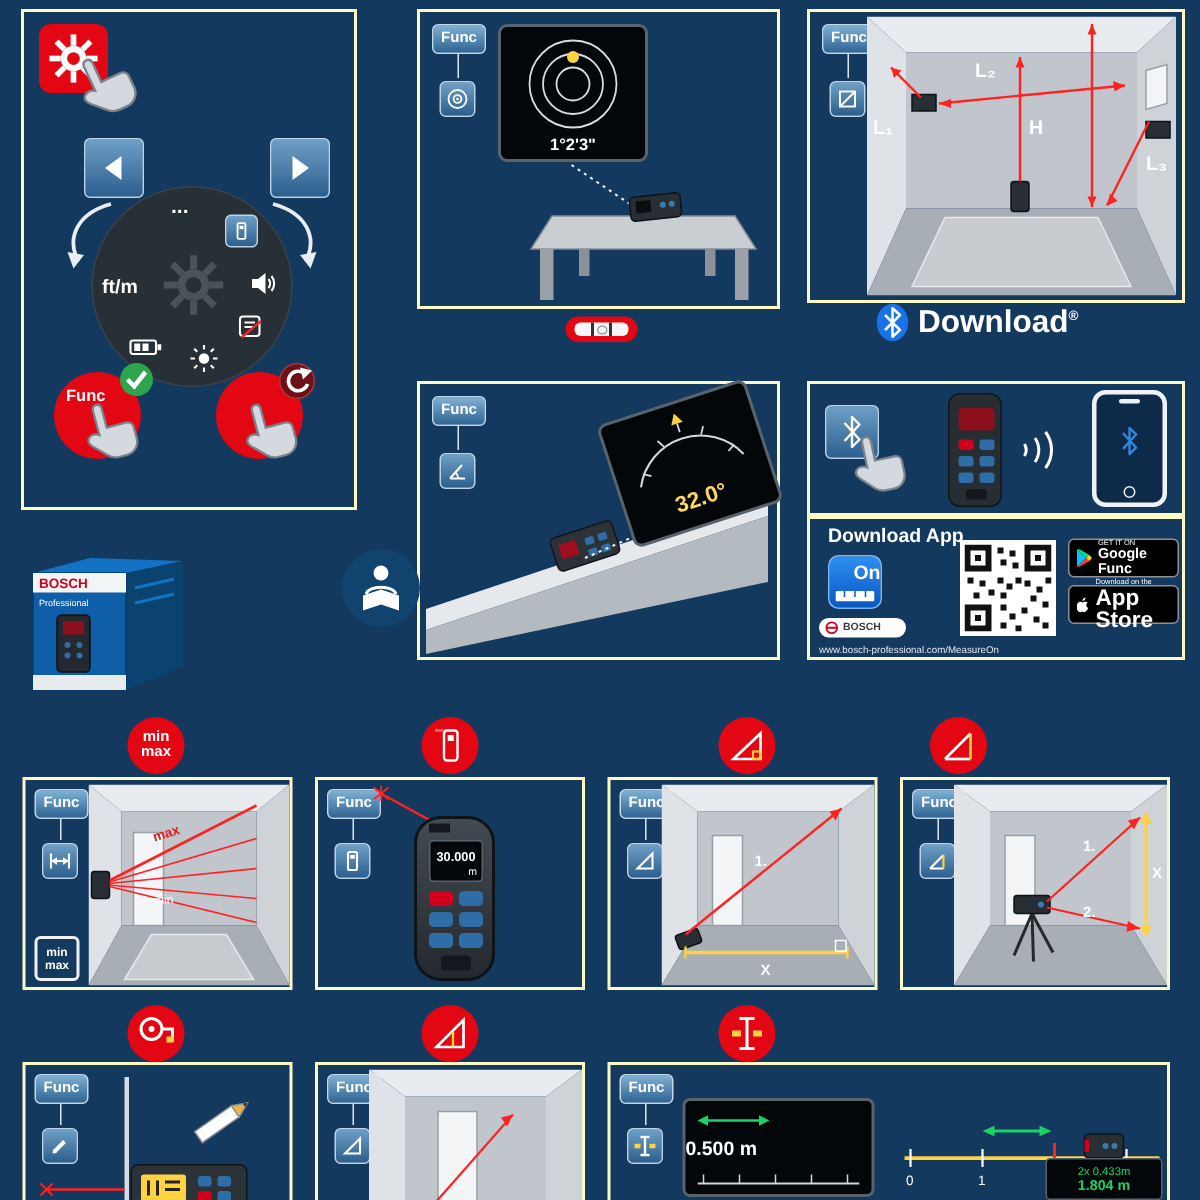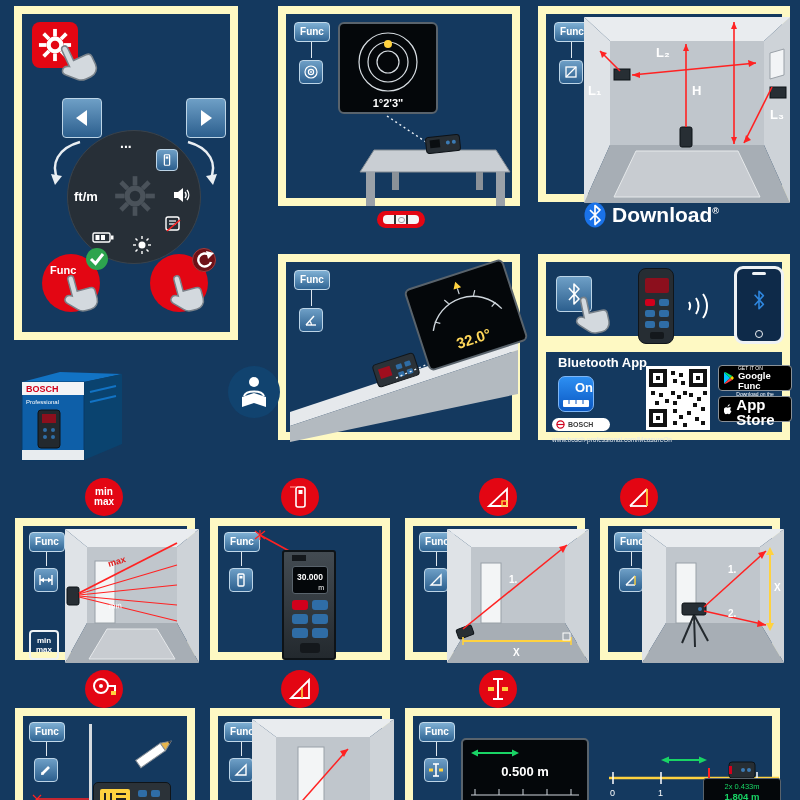--- a/index.html
+++ b/index.html
@@ -1,19 +1,19 @@
 <!DOCTYPE html>
 <html><head>
 <meta charset="utf-8">
 <style>
   *{margin:0;padding:0;box-sizing:border-box}
   html,body{width:800px;height:800px}
   body{position:relative;background:#14395f;font-family:"Liberation Sans",sans-serif;overflow:hidden;color:#fff}
   .p{position:absolute}
-  .panel{position:absolute;border:8px solid #fef9c3;background:#14395f}
+  .panel{position:absolute;border:2px solid #fef9c3;background:#14395f}
   .func{position:absolute;width:36px;height:20px;border-radius:4px;background:linear-gradient(#7fb0d4,#2f6493);
         border:1px solid #c2d9ea;color:#fff;font-size:10px;font-weight:700;text-align:center;line-height:18px}
   .vline{position:absolute;width:1px;background:#dfe7ee}
   .mini{position:absolute;width:24px;height:24px;border-radius:4px;background:linear-gradient(#6e9fc6,#2c5f8e);
         border:1px solid #bcd4e6;display:flex;align-items:center;justify-content:center}
   .badge{position:absolute;width:38px;height:38px;border-radius:50%;background:#e30613;
          display:flex;flex-direction:column;align-items:center;justify-content:center}
   .badge .t{font-size:10px;font-weight:700;line-height:10px;color:#fff}
   .dial{position:absolute;border-radius:50%;background:#272f37;border:1px solid #3a434c}
   .redbtn{position:absolute;background:#e30613;border-radius:8px;display:flex;align-items:center;justify-content:center}
@@ -309,21 +309,21 @@
   <div class="p" style="left:188px;top:4px;width:50px;height:78px;border:3px solid #eef2f5;border-radius:9px;background:#0e2a49">
     <div style="position:absolute;left:15px;top:3px;width:14px;height:3px;background:#eef2f5;border-radius:2px"></div>
     <svg style="position:absolute;left:15px;top:18px" width="14" height="26" viewBox="0 0 16 24">
       <path d="M3 6 L13 17 L8 22 L8 2 L13 7 L3 18" stroke="#2e86de" stroke-width="1.8" fill="none" stroke-linejoin="round"></path>
     </svg>
     <div style="position:absolute;left:18px;bottom:3px;width:8px;height:8px;border:1.5px solid #eef2f5;border-radius:50%"></div>
   </div>
 </div>
 
 <div class="panel" style="left:538px;top:344px;width:252px;height:96px">
-  <div class="p" style="left:12px;top:3px;font-size:13px;font-weight:700">Bluetooth App</div>
+  <div class="p" style="left:12px;top:3px;font-size:13px;font-weight:700">Download App</div>
   <div class="p" style="left:12px;top:24px;width:36px;height:36px;border-radius:7px;background:linear-gradient(#2d8ff2,#0a57c2);border:1px solid #7eb6f5">
     <div style="position:absolute;left:0;top:3px;width:100%;text-align:right;font-size:13px;font-weight:700">On</div>
     <svg style="position:absolute;left:4px;bottom:4px" width="26" height="7" viewBox="0 0 26 7">
       <rect x="0" y="0" width="26" height="7" rx="1" fill="#fff"></rect>
       <line x1="6" y1="0" x2="6" y2="4" stroke="#0a57c2"></line>
         <line x1="13" y1="0" x2="13" y2="4" stroke="#0a57c2"></line>
         <line x1="20" y1="0" x2="20" y2="4" stroke="#0a57c2"></line>
     </svg>
   </div>
   <div class="p" style="left:6px;top:66px;width:58px;height:13px;background:#fff;border-radius:7px;display:flex;align-items:center;gap:3px;padding:0 4px">
@@ -497,21 +497,21 @@
       </svg>
   </div>
   <svg class="p" style="left:34px;top:4px" width="56" height="32" viewBox="0 0 56 32">
     <line x1="50" y1="28" x2="8" y2="5" stroke="#ff2222" stroke-width="1.6"></line>
     <g stroke="#ff2222" stroke-width="1.2">
       <line x1="3" y1="1" x2="13" y2="9"></line>
         <line x1="3" y1="9" x2="13" y2="1"></line>
         <line x1="8" y1="0" x2="8" y2="10"></line>
     </g>
   </svg>
-  <div class="p" style="left:64px;top:24px;width:54px;height:110px;background:linear-gradient(#434b52,#23292e);border:2px solid #0e1317;border-radius:3px">
+  <div class="p" style="left:64px;top:24px;width:54px;height:110px;background:linear-gradient(#434b52,#23292e);border:2px solid #0e1317;border-radius:18px">
     <div style="position:absolute;left:8px;top:3px;width:14px;height:6px;background:#14181c"></div>
     <div class="disp" style="left:8px;top:14px;width:36px;height:28px;border-width:1px;border-radius:3px">
       <div style="position:absolute;left:0;top:5px;width:100%;text-align:center;font-size:8.5px;font-weight:700">30.000</div>
       <div style="position:absolute;right:3px;bottom:2px;font-size:7px">m</div>
     </div>
     <div style="position:absolute;left:8px;top:48px;width:16px;height:10px;background:#d1001c;border-radius:3px"></div>
     <div style="position:absolute;left:28px;top:48px;width:16px;height:10px;background:#2f6da6;border-radius:3px"></div>
     <div style="position:absolute;left:8px;top:62px;width:16px;height:10px;background:#2f6da6;border-radius:3px"></div>
     <div style="position:absolute;left:28px;top:62px;width:16px;height:10px;background:#2f6da6;border-radius:3px"></div>
     <div style="position:absolute;left:8px;top:76px;width:16px;height:10px;background:#2f6da6;border-radius:3px"></div>
@@ -678,21 +678,21 @@
       <rect x="1" y="6.5" width="4" height="3" fill="#ffd23f"></rect>
         <rect x="11" y="6.5" width="4" height="3" fill="#ffd23f"></rect>
     </svg>
   </div>
   <div class="disp" style="left:48px;top:22px;width:128px;height:66px;border-radius:5px">
     <svg style="position:absolute;left:8px;top:7px" width="48" height="12" viewBox="0 0 48 12">
       <line x1="4" y1="6" x2="44" y2="6" stroke="#19d465" stroke-width="1.8"></line>
       <polygon points="0,6 7,2.5 7,9.5" fill="#19d465"></polygon>
         <polygon points="48,6 41,2.5 41,9.5" fill="#19d465"></polygon>
     </svg>
-    <div style="position:absolute;left:0;top:24px;width:100%;text-align:center;font-size:13px;font-weight:700">0.500 m</div>
+    <div style="position:absolute;left:0;top:24px;width:100%;text-align:left;font-size:13px;font-weight:700">0.500 m</div>
     <svg style="position:absolute;left:8px;bottom:5px" width="108" height="10" viewBox="0 0 108 10">
       <line x1="0" y1="8" x2="108" y2="8" stroke="#cfd6dc" stroke-width="1.2"></line>
       <g stroke="#cfd6dc" stroke-width="1">
           <line x1="4" y1="2" x2="4" y2="8"></line>
           <line x1="28" y1="2" x2="28" y2="8"></line>
           <line x1="52" y1="2" x2="52" y2="8"></line>
           <line x1="76" y1="2" x2="76" y2="8"></line>
           <line x1="100" y1="2" x2="100" y2="8"></line>
         </g>
     </svg>

